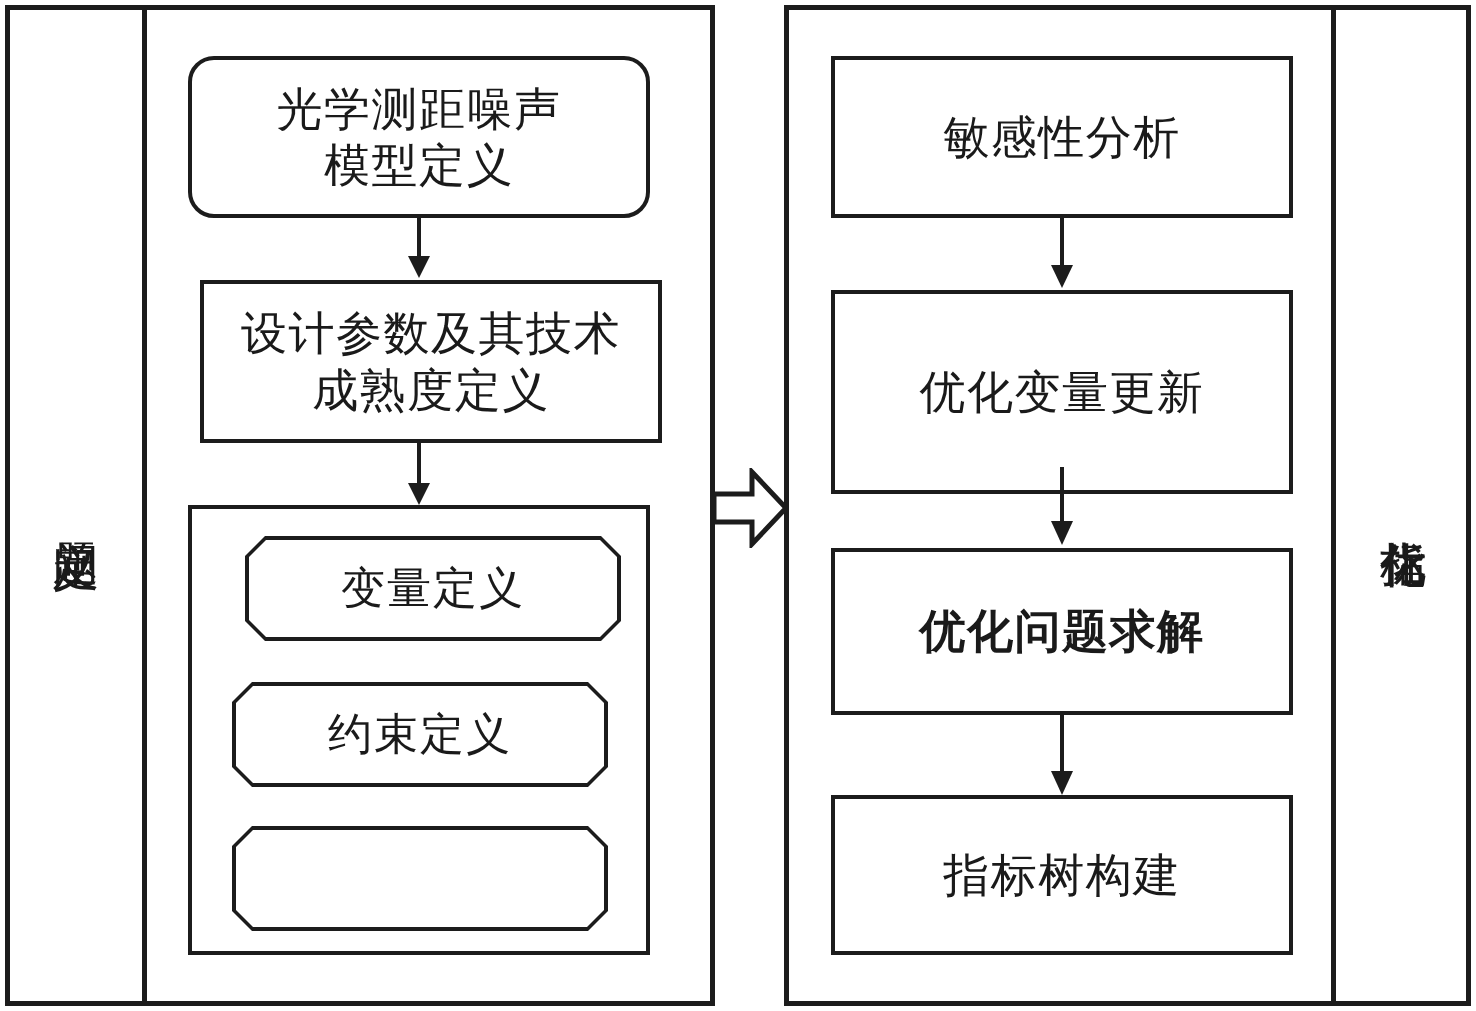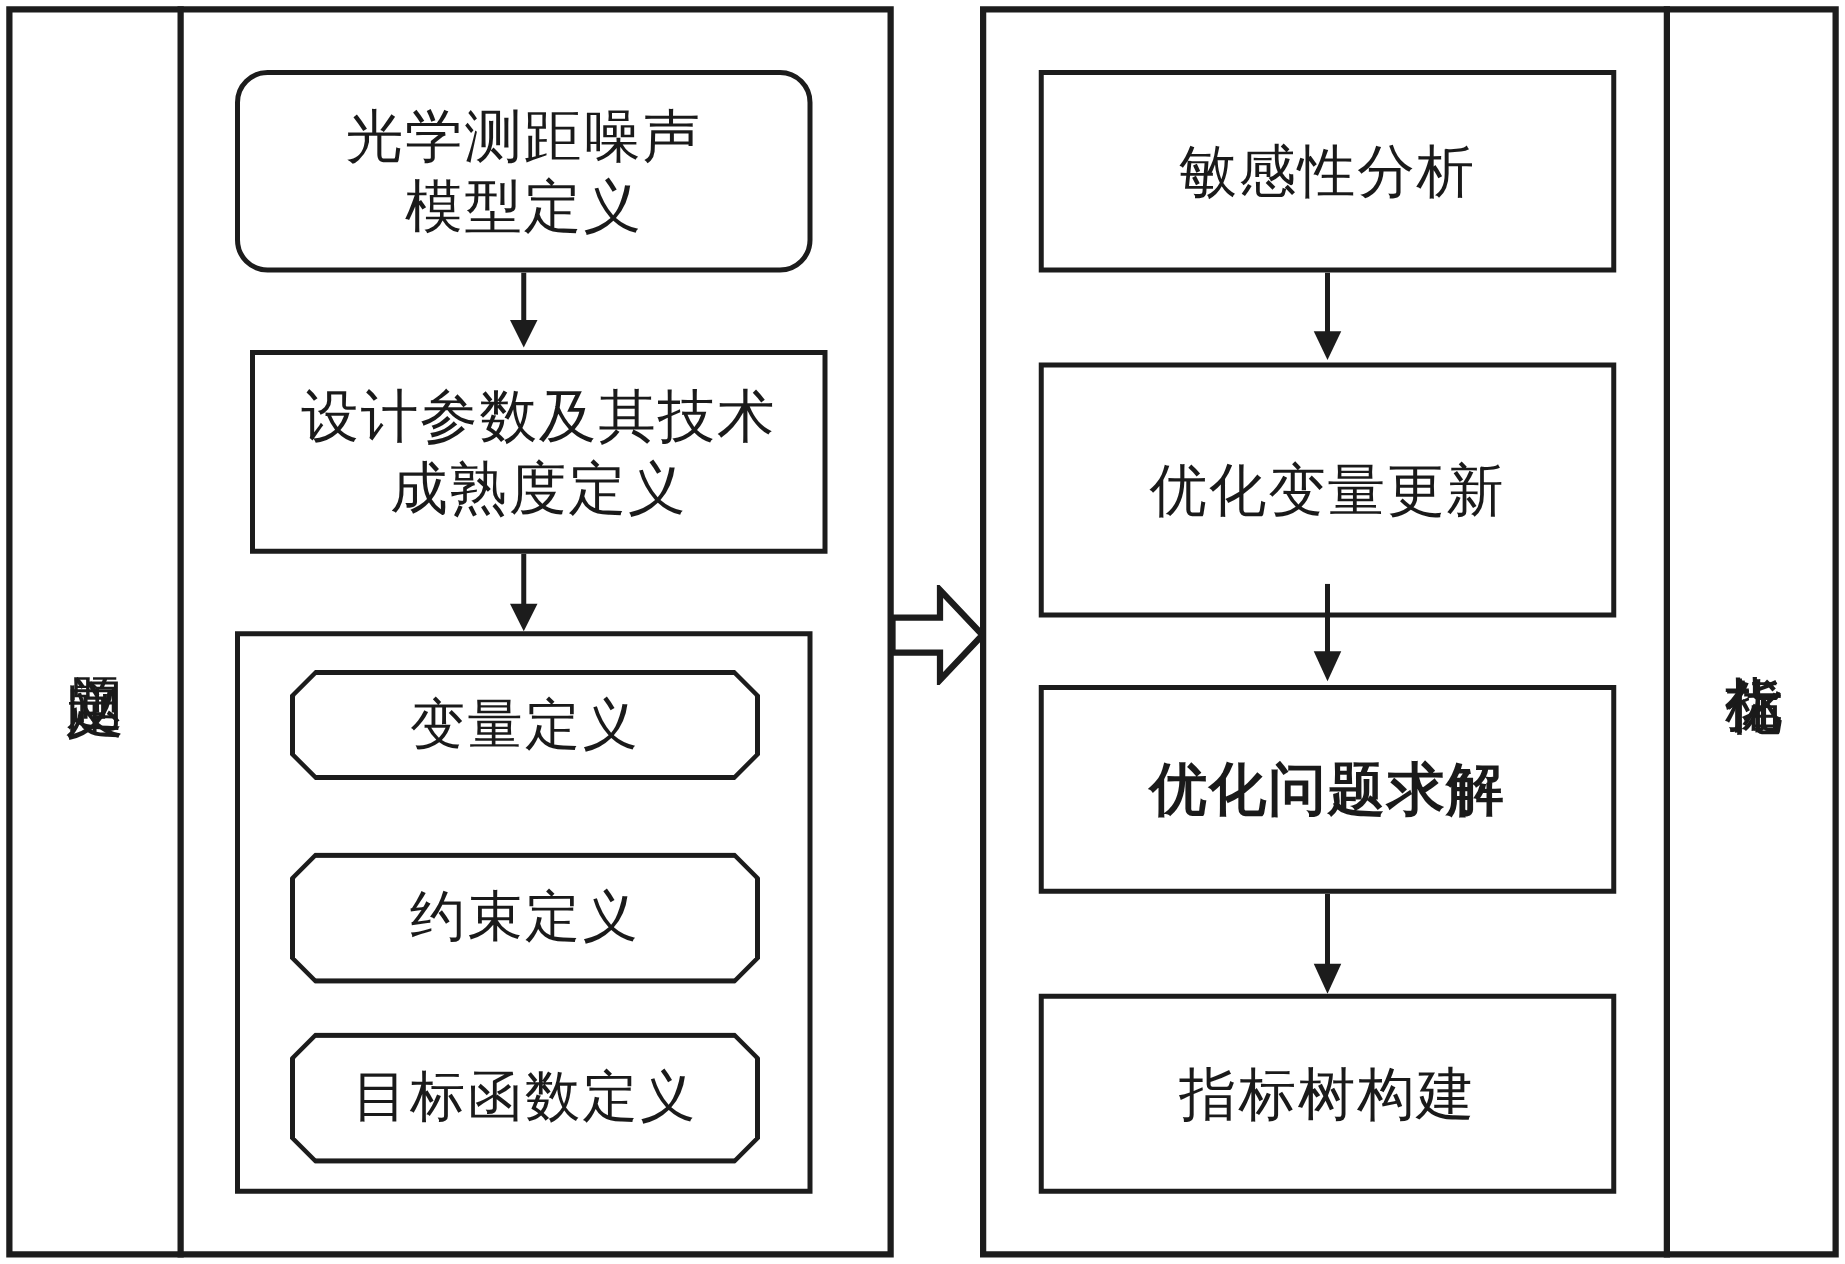--- a/index.html
+++ b/index.html
@@ -140,33 +140,32 @@
 
   <div class="abs v-arrow" style="left:404px; top:443px; width:30px; height:64px;">
     <svg width="30" height="64" viewBox="0 0 30 64">
       <line x1="15" y1="0" x2="15" y2="44" stroke="#1c1c1c" stroke-width="4"></line>
       <polygon points="15,62 4,40 26,40" fill="#1c1c1c"></polygon>
     </svg>
   </div>
 
   <div class="abs group-box" style="left:188px; top:505px; width:462px; height:450px;"></div>
 
-  <div class="abs oct-wrap" style="left:232px; top:536px; width:376px; height:88px;">
+  <div class="abs oct-wrap" style="left:245px; top:536px; width:376px; height:105px;">
     <div class="oct-inner"></div>
     <span class="oct-label">变量定义</span>
   </div>
 
   <div class="abs oct-wrap" style="left:232px; top:682px; width:376px; height:105px;align-items:center;">
     <div class="oct-inner"></div>
     <span class="oct-label">约束定义</span>
   </div>
 
   <div class="abs oct-wrap" style="left:232px; top:826px; width:376px; height:105px;">
     <div class="oct-inner"></div>
-    <span class="oct-label">目标函数定义</span>
   </div>
 
   <div class="abs block-arrow" style="left:712px; top:468px; width:76px; height:80px;">
     <svg width="76" height="80" viewBox="0 0 76 80">
       <polygon points="2,26 40,26 40,4 74,40 40,76 40,54 2,54" fill="#ffffff" stroke="#1c1c1c" stroke-width="5" stroke-linejoin="miter"></polygon>
     </svg>
   </div>
 
   <div class="abs panel" style="left:784px; top:5px; width:687px; height:1001px;"></div>
 

